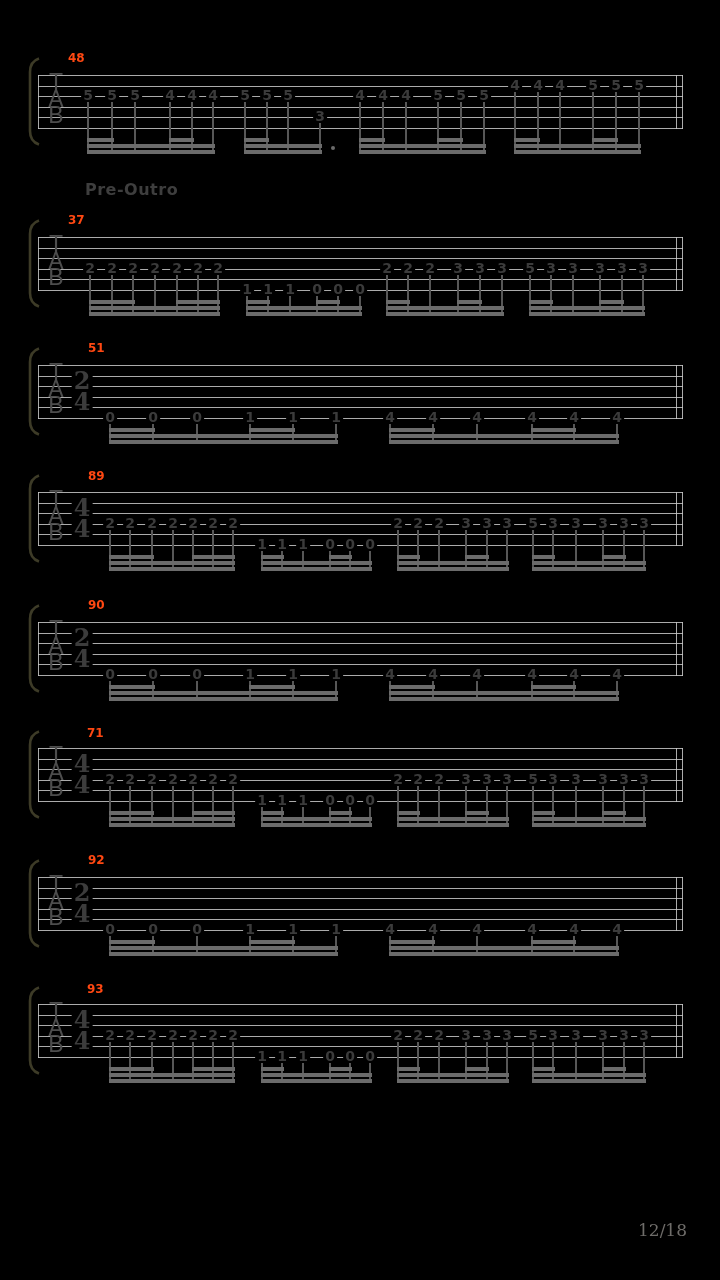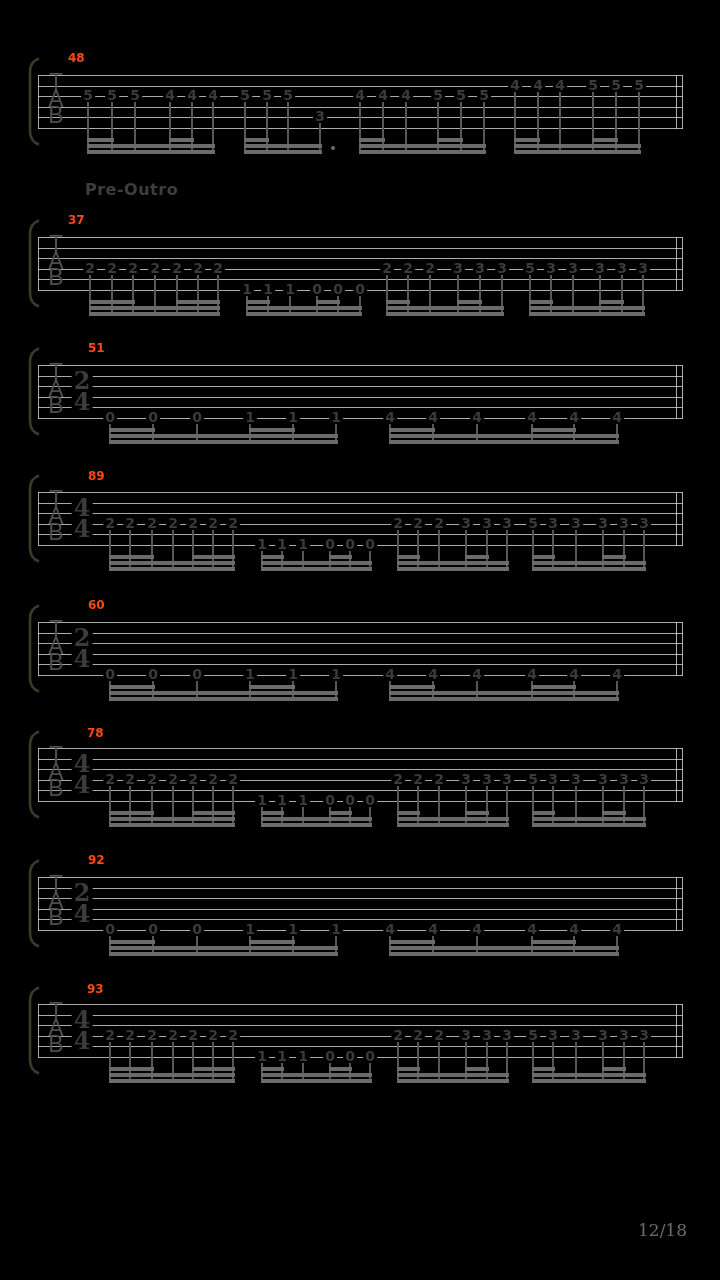--- a/index.html
+++ b/index.html
@@ -340,21 +340,21 @@
     <div class="vline" style="left: 676px; top: 622px; height: 54px; background: rgb(201, 201, 201); opacity: 0.85;"></div>
     <div class="vline" style="left: 682px; top: 622px; height: 54px; background: rgb(201, 201, 201); opacity: 0.85;"></div>
     <svg width="16" height="89" class="sbracket" style="left: 26px; top: 604px; position: absolute;">
       <path d="M13,1.5 C5.5,4 4,9 4,15 L4,74 C4,80 5.5,85 13,87.5" stroke="#3d3b27" stroke-width="2.6" fill="none"></path>
     </svg>
     <div class="clef" style="left: 45px; top: 620px; color: rgb(77, 77, 77);">T</div>
     <div class="clef" style="left: 45px; top: 636.5px; color: rgb(77, 77, 77);">A</div>
     <div class="clef" style="left: 45px; top: 653px; color: rgb(77, 77, 77);">B</div>
     <div class="tsig" style="left: 82px; top: 638px; color: rgb(60, 60, 60);">2</div>
     <div class="tsig" style="left: 82px; top: 659px; color: rgb(60, 60, 60);">4</div>
-    <div class="mnum" style="left: 88px; top: 599px; color: rgb(255, 72, 18);">60</div>
+    <div class="mnum" style="left: 88px; top: 599px; color: rgb(255, 72, 18);">90</div>
     <div class="stem" style="left: 109.25px; top: 681px; height: 20px; background: rgb(87, 87, 87);"></div>
     <div class="stem" style="left: 152.25px; top: 681px; height: 20px; background: rgb(87, 87, 87);"></div>
     <div class="stem" style="left: 196.25px; top: 681px; height: 20px; background: rgb(87, 87, 87);"></div>
     <div class="stem" style="left: 249.25px; top: 681px; height: 20px; background: rgb(87, 87, 87);"></div>
     <div class="stem" style="left: 292.25px; top: 681px; height: 20px; background: rgb(87, 87, 87);"></div>
     <div class="stem" style="left: 335.25px; top: 681px; height: 20px; background: rgb(87, 87, 87);"></div>
     <div class="stem" style="left: 389.25px; top: 681px; height: 20px; background: rgb(87, 87, 87);"></div>
     <div class="stem" style="left: 432.25px; top: 681px; height: 20px; background: rgb(87, 87, 87);"></div>
     <div class="stem" style="left: 476.25px; top: 681px; height: 20px; background: rgb(87, 87, 87);"></div>
     <div class="stem" style="left: 531.25px; top: 681px; height: 20px; background: rgb(87, 87, 87);"></div>
@@ -391,21 +391,21 @@
     <div class="vline" style="left: 676px; top: 748px; height: 54px; background: rgb(201, 201, 201); opacity: 0.85;"></div>
     <div class="vline" style="left: 682px; top: 748px; height: 54px; background: rgb(201, 201, 201); opacity: 0.85;"></div>
     <svg width="16" height="89" class="sbracket" style="left: 26px; top: 730px; position: absolute;">
       <path d="M13,1.5 C5.5,4 4,9 4,15 L4,74 C4,80 5.5,85 13,87.5" stroke="#3d3b27" stroke-width="2.6" fill="none"></path>
     </svg>
     <div class="clef" style="left: 45px; top: 746px; color: rgb(77, 77, 77);">T</div>
     <div class="clef" style="left: 45px; top: 762.5px; color: rgb(77, 77, 77);">A</div>
     <div class="clef" style="left: 45px; top: 779px; color: rgb(77, 77, 77);">B</div>
     <div class="tsig" style="left: 82px; top: 764px; color: rgb(60, 60, 60);">4</div>
     <div class="tsig" style="left: 82px; top: 785px; color: rgb(60, 60, 60);">4</div>
-    <div class="mnum" style="left: 87px; top: 727px; color: rgb(255, 72, 18);">78</div>
+    <div class="mnum" style="left: 87px; top: 727px; color: rgb(255, 72, 18);">71</div>
     <div class="stem" style="left: 109.25px; top: 785.8px; height: 41.2px; background: rgb(87, 87, 87);"></div>
     <div class="stem" style="left: 129.25px; top: 785.8px; height: 41.2px; background: rgb(87, 87, 87);"></div>
     <div class="stem" style="left: 151.25px; top: 785.8px; height: 41.2px; background: rgb(87, 87, 87);"></div>
     <div class="stem" style="left: 172.25px; top: 785.8px; height: 41.2px; background: rgb(87, 87, 87);"></div>
     <div class="stem" style="left: 192.25px; top: 785.8px; height: 41.2px; background: rgb(87, 87, 87);"></div>
     <div class="stem" style="left: 212.25px; top: 785.8px; height: 41.2px; background: rgb(87, 87, 87);"></div>
     <div class="stem" style="left: 232.25px; top: 785.8px; height: 41.2px; background: rgb(87, 87, 87);"></div>
     <div class="stem" style="left: 261.25px; top: 807px; height: 20px; background: rgb(87, 87, 87);"></div>
     <div class="stem" style="left: 281.25px; top: 807px; height: 20px; background: rgb(87, 87, 87);"></div>
     <div class="stem" style="left: 302.25px; top: 807px; height: 20px; background: rgb(87, 87, 87);"></div>

